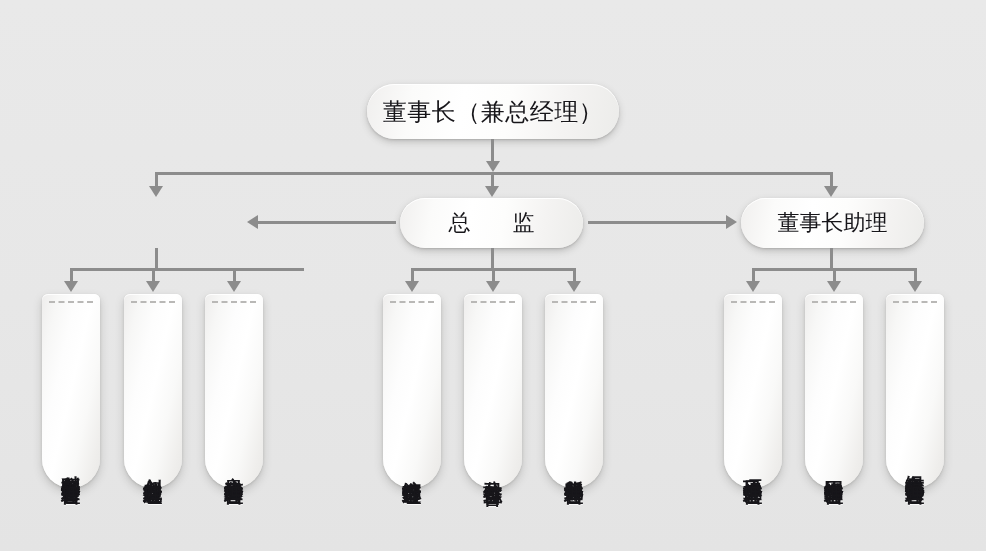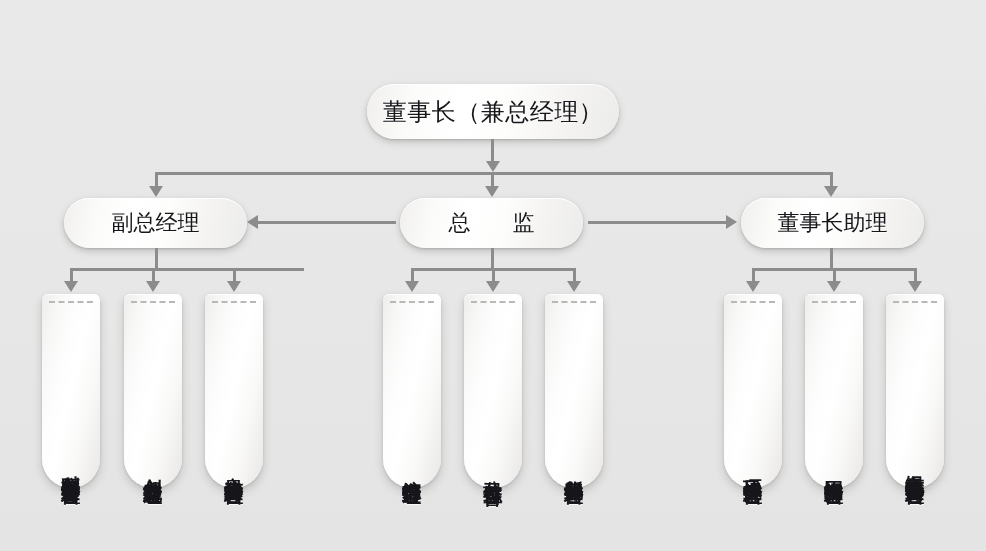--- a/index.html
+++ b/index.html
@@ -171,23 +171,20 @@
 
   <div class="line vline" style="left:155px; top:172px; height:16px;"></div>
   <div class="arrow-down" style="left:149px; top:186px;"></div>
 
   <div class="line vline" style="left:491px; top:172px; height:16px;"></div>
   <div class="arrow-down" style="left:485px; top:186px;"></div>
 
   <div class="line vline" style="left:830px; top:172px; height:16px;"></div>
   <div class="arrow-down" style="left:824px; top:186px;"></div>
 
-  <div class="pill tier2 node-vp">
-    <span>副总经理</span>
-  </div>
 
   <div class="pill tier2 node-asst">
     <span>董事长助理</span>
   </div>
 
   <div class="pill tier2 node-dir">
     <span>总　监</span>
   </div>
 
   <div class="line hline" style="left:258px; top:221px; width:138px;"></div>

